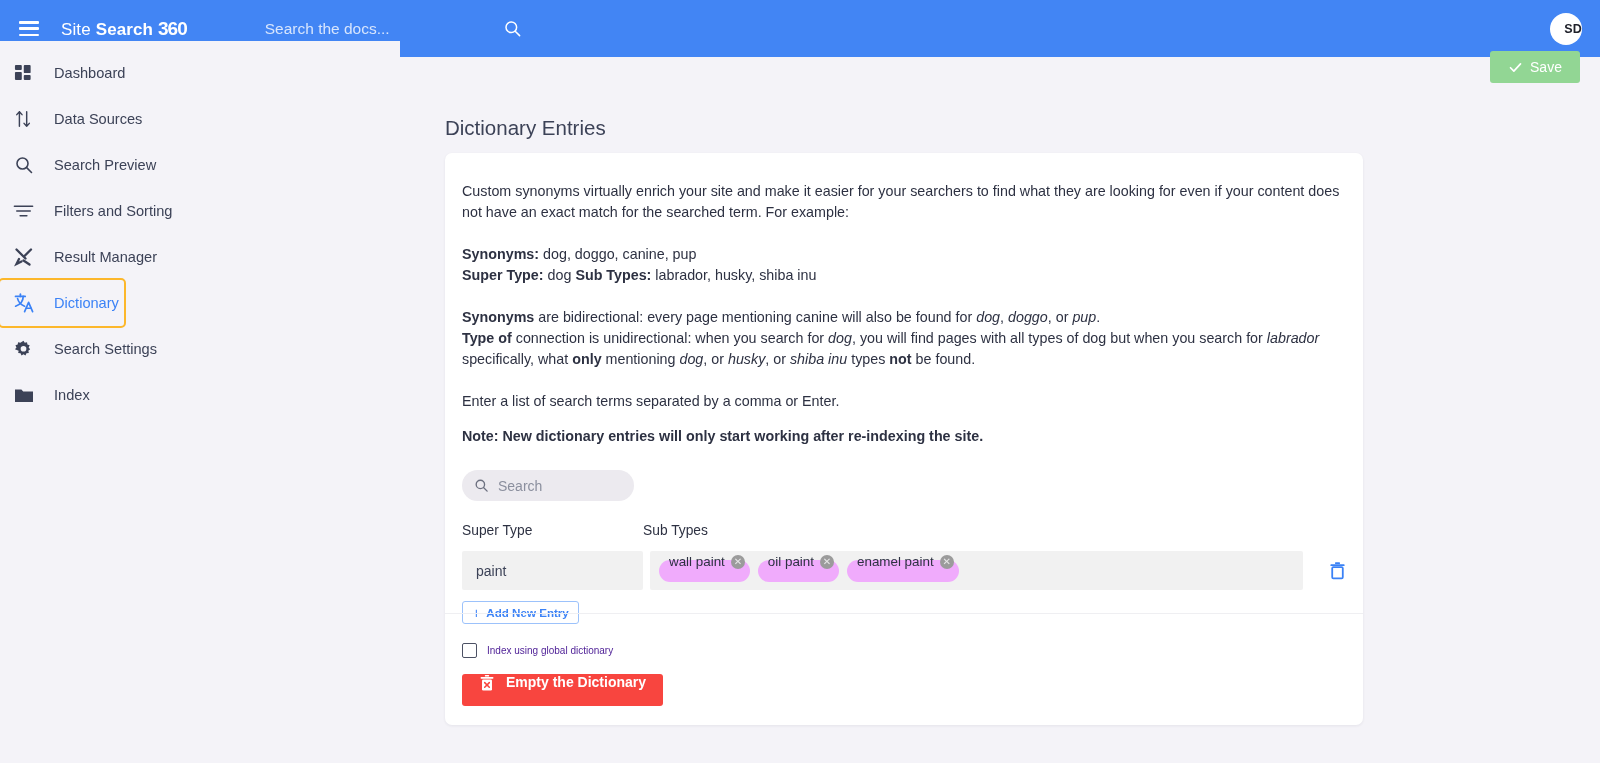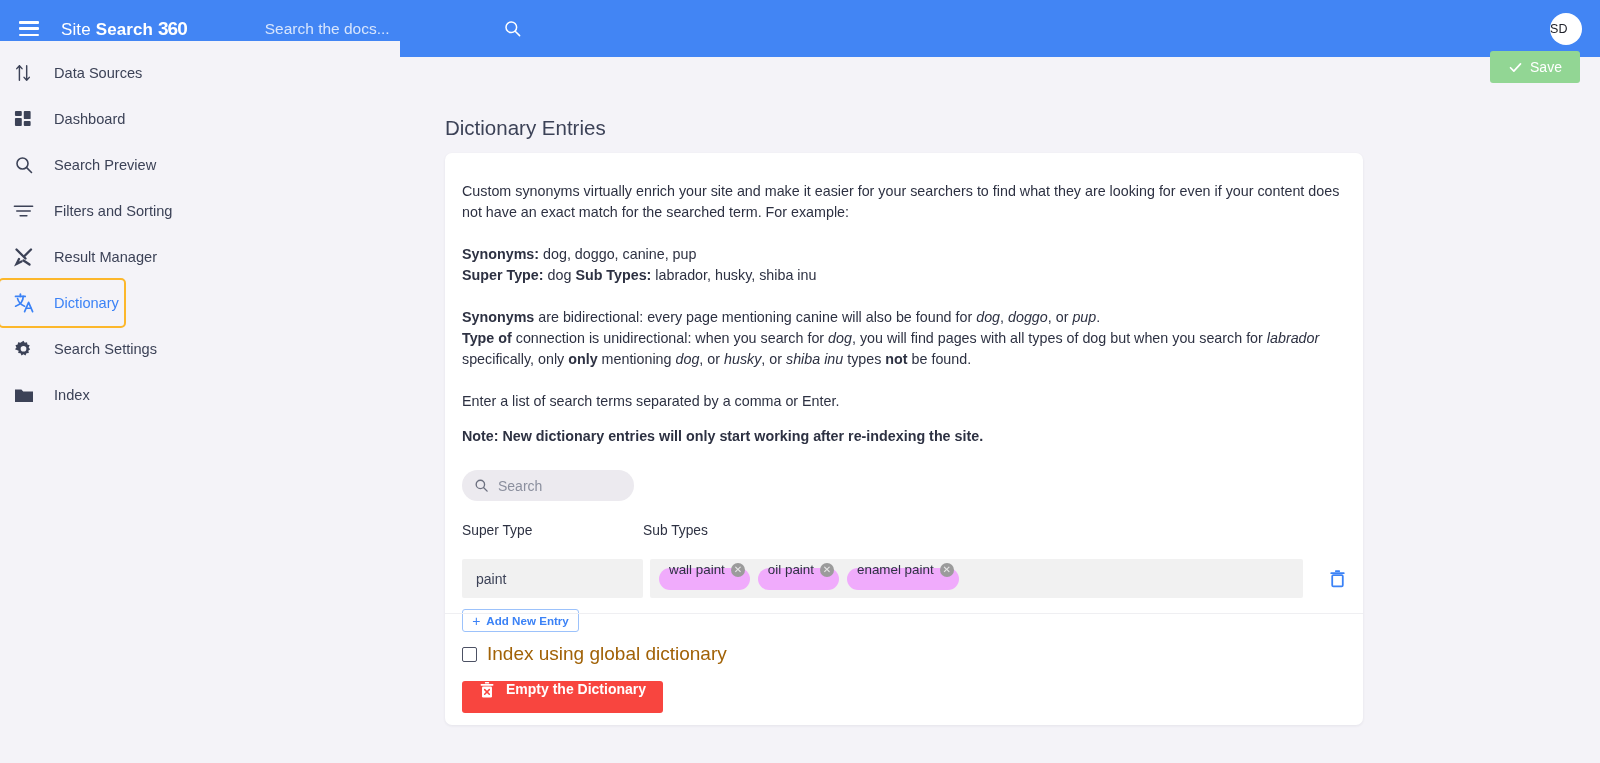--- a/index.html
+++ b/index.html
@@ -42,22 +42,22 @@
     font-family: "Liberation Sans", sans-serif;
     width: 172px;
   }
   .topsearch .ts-input::placeholder { color: #d7e5fd; opacity: 1; }
   .ts-icon { cursor: pointer; display: block; }
   .avatar {
     position: absolute; right: 18px; top: 50%;
     transform: translateY(-50%);
     width: 32px; height: 32px; border-radius: 50%;
     background: #fff; color: #20222b;
-    font-size: 12.5px; font-weight: 400;
-    display: flex; align-items: center; justify-content: flex-start;
+    font-size: 12.5px; font-weight: 700;
+    display: flex; align-items: center; justify-content: flex-end;
     letter-spacing: .2px; cursor: pointer;
   }
 
   
   .sidebar {
     position: absolute; top: 41px; left: 0;
     width: 400px; height: 722px;
     background: #f4f3f8;
     padding-top: 9px;
   }
@@ -121,21 +121,21 @@
     background: transparent; border: none; outline: none;
     font-size: 14px; color: #5b6072; width: 120px;
     font-family: "Liberation Sans", sans-serif;
   }
   .srch-wrap input::placeholder { color: #8b8f9e; opacity: 1; }
 
   .entry-head { display: flex; margin-top: 22px; }
   .entry-head .h-super { width: 181px; font-size: 13.8px; color: #2d3142; }
   .entry-head .h-sub { font-size: 13.8px; color: #2d3142; }
 
-  .entry-row { display: flex; align-items: center; margin-top: 21px; }
+  .entry-row { display: flex; align-items: center; margin-top: 13px; }
   .super-input {
     width: 181px; height: 39px; background: #f1f1f1;
     border: none; outline: none; border-radius: 2px;
     padding-left: 14px; font-size: 14px; color: #3c4257;
     font-family: "Liberation Sans", sans-serif;
   }
   .sub-box {
     margin-left: 7px; width: 668px; height: 39px;
     background: #f1f1f1; border-radius: 2px;
     display: flex; align-items: center; padding-left: 9px; gap: 8px;
@@ -169,21 +169,21 @@
     position: absolute; left: 0; top: 460px;
     width: 918px; height: 1px; background: #efeff2;
   }
 
   .foot { position: absolute; left: 17px; top: 490px; }
   .chk-row { display: flex; align-items: center; gap: 10px; cursor: pointer; }
   .chk {
     width: 15px; height: 15px; border: 1.6px solid #4c5164;
     border-radius: 2px; background: #fff;
   }
-  .chk-label { font-size: 19px; color: #a16207; }
+  .chk-label { font-size: 10px; color: #4c1d95; }
   .empty-btn {
     margin-top: 16px; height: 32px; padding: 0 17px;
     background: #f8453f; border: none; border-radius: 3px;
     color: #fff; font-size: 14px; font-weight: 700;
     display: flex; align-items: flex-start; gap: 11px; cursor: pointer;
     font-family: "Liberation Sans", sans-serif;
   }
 </style>
 </head>
 <body>
@@ -208,38 +208,38 @@
   </div>
   <div class="avatar">
     <span>SD</span>
   </div>
 </div>
 
 <div class="sidebar">
 
   <div class="nav-item">
     <span class="ic">
-      <svg width="19" height="20" viewBox="0 0 20 22">
-        <path d="M5.5 19V3 M5.5 3 L2.6 6.2 M5.5 3 L8.4 6.2" stroke="#3c4257" stroke-width="1.6" fill="none" stroke-linecap="round"></path>
-        <path d="M13.5 3V19 M13.5 19 L10.6 15.8 M13.5 19 L16.4 15.8" stroke="#3c4257" stroke-width="1.6" fill="none" stroke-linecap="round"></path>
-      </svg>
-    </span>
-    <span class="lbl">Data Sources</span>
-  </div>
-
-  <div class="nav-item">
-    <span class="ic">
       <svg width="19" height="19" viewBox="0 0 20 20">
         <rect x="1" y="1" width="7.2" height="5.2" rx="1" fill="#3c4257"></rect>
         <rect x="10.3" y="1" width="7.2" height="8.6" rx="1" fill="#3c4257"></rect>
         <rect x="1" y="8.3" width="7.2" height="8.6" rx="1" fill="#3c4257"></rect>
         <rect x="10.3" y="11.6" width="7.2" height="5.2" rx="1" fill="#3c4257"></rect>
       </svg>
     </span>
     <span class="lbl">Dashboard</span>
+  </div>
+
+  <div class="nav-item">
+    <span class="ic">
+      <svg width="19" height="20" viewBox="0 0 20 22">
+        <path d="M5.5 19V3 M5.5 3 L2.6 6.2 M5.5 3 L8.4 6.2" stroke="#3c4257" stroke-width="1.6" fill="none" stroke-linecap="round"></path>
+        <path d="M13.5 3V19 M13.5 19 L10.6 15.8 M13.5 19 L16.4 15.8" stroke="#3c4257" stroke-width="1.6" fill="none" stroke-linecap="round"></path>
+      </svg>
+    </span>
+    <span class="lbl">Data Sources</span>
   </div>
 
   <div class="nav-item">
     <span class="ic">
       <svg width="20" height="20" viewBox="0 0 24 24" fill="none">
         <circle cx="10.2" cy="10.2" r="6.6" stroke="#3c4257" stroke-width="1.9"></circle>
         <line x1="15.2" y1="15.2" x2="21" y2="21" stroke="#3c4257" stroke-width="1.9" stroke-linecap="round"></line>
       </svg>
     </span>
     <span class="lbl">Search Preview</span>
@@ -325,21 +325,21 @@
       <div class="para">
         <b>Super Type:</b><span> dog </span><b>Sub Types:</b><span> labrador, husky, shiba inu</span>
       </div>
 
       <div class="gap-l"></div>
 
       <div class="para">
         <b>Synonyms</b><span> are bidirectional: every page mentioning canine will also be found for </span><i>dog</i><span>, </span><i>doggo</i><span>, or </span><i>pup</i><span>.</span>
       </div>
       <div class="para">
-        <b>Type of</b><span> connection is unidirectional: when you search for </span><i>dog</i><span>, you will find pages with all types of dog but when you search for </span><i>labrador</i><span> specifically, only </span><b>only</b><span> mentioning </span><i>dog</i><span>, or </span><i>husky</i><span>, or </span><i>shiba inu</i><span> types </span><b>not</b><span> be found.</span>
+        <b>Type of</b><span> connection is unidirectional: when you search for </span><i>dog</i><span>, you will find pages with all types of dog but when you search for </span><i>labrador</i><span> specifically, what </span><b>only</b><span> mentioning </span><i>dog</i><span>, or </span><i>husky</i><span>, or </span><i>shiba inu</i><span> types </span><b>not</b><span> be found.</span>
       </div>
 
       <div class="gap-l"></div>
 
       <div class="para">Enter a list of search terms separated by a comma or Enter.</div>
 
       <div class="gap-m"></div>
 
       <div class="para"><b>Note: New dictionary entries will only start working after re-indexing the site.</b></div>
 

